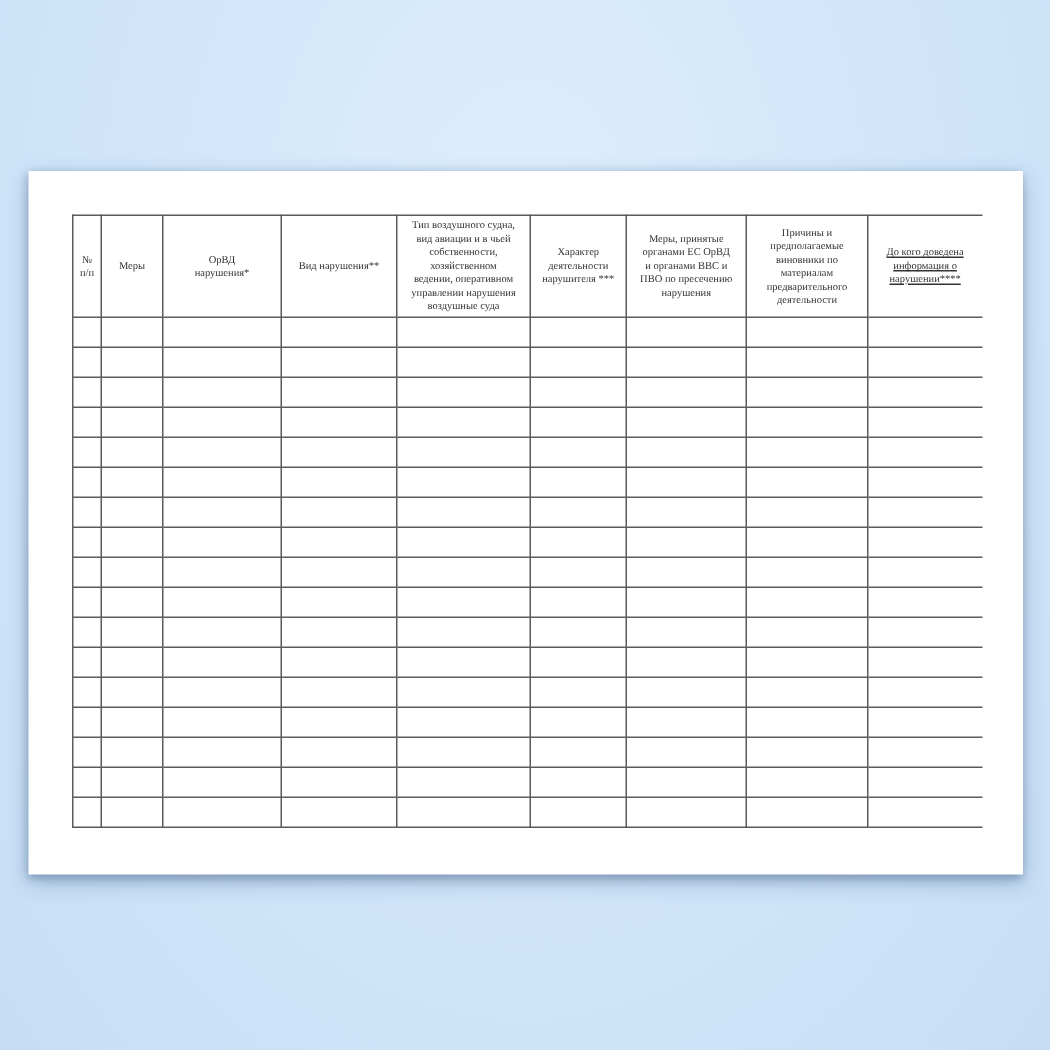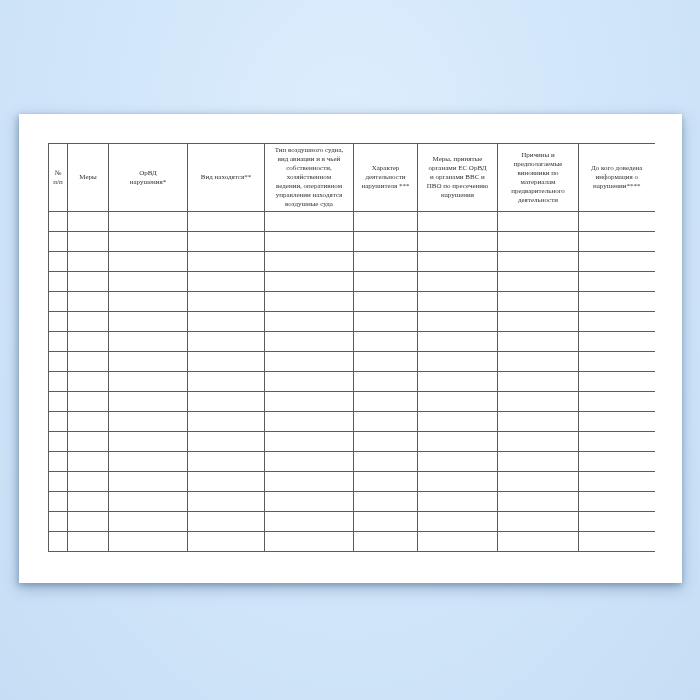--- a/index.html
+++ b/index.html
@@ -18,20 +18,21 @@
     border-collapse:collapse; table-layout:fixed;
     width:606px;
   }
   table.journal th, table.journal td{
     border:1px solid #5b5b5b;
     padding:0; margin:0;
     overflow:hidden;
   }
   table.journal th:last-child, table.journal td:last-child{
     border-right:none;
+    text-decoration:underline;
   }
   table.journal th{
     height:67px;
     font-family:"Liberation Serif", serif;
     font-weight:normal;
     font-size:7px; line-height:9px;
     color:#333333;
     text-align:center; vertical-align:middle;
     white-space:pre-line;
   }
@@ -57,27 +58,27 @@
           <col style="width: 81px;">
           <col style="width: 76px;">
         </colgroup>
       <thead>
         <tr id="header-row">
             <th>№
 п/п</th>
             <th>Меры</th>
             <th>ОрВД
 нарушения*</th>
-            <th>Вид находятся**</th>
+            <th>Вид нарушения**</th>
             <th>Тип воздушного судна,
 вид авиации и в чьей
 собственности,
 хозяйственном
 ведении, оперативном
-управлении находятся
+управлении нарушения
 воздушные суда</th>
             <th>Характер
 деятельности
 нарушителя ***</th>
             <th>Меры, принятые
 органами ЕС ОрВД
 и органами ВВС и
 ПВО по пресечению
 нарушения</th>
             <th>Причины и

